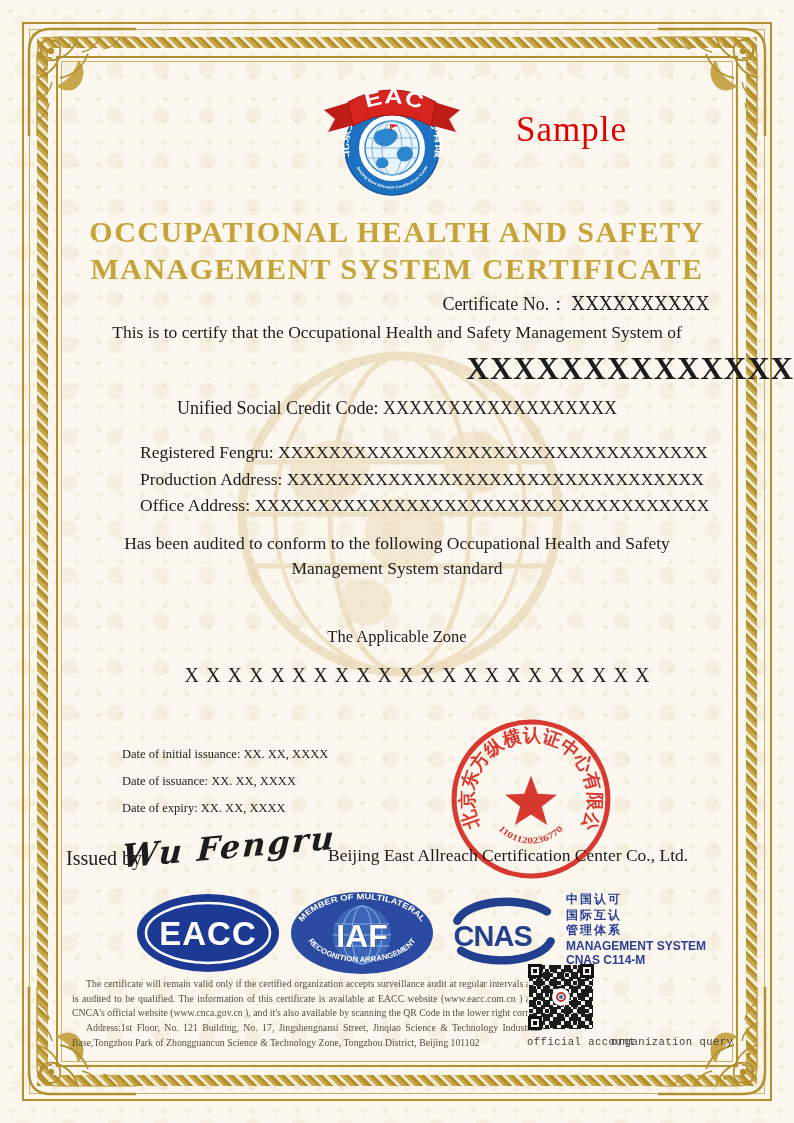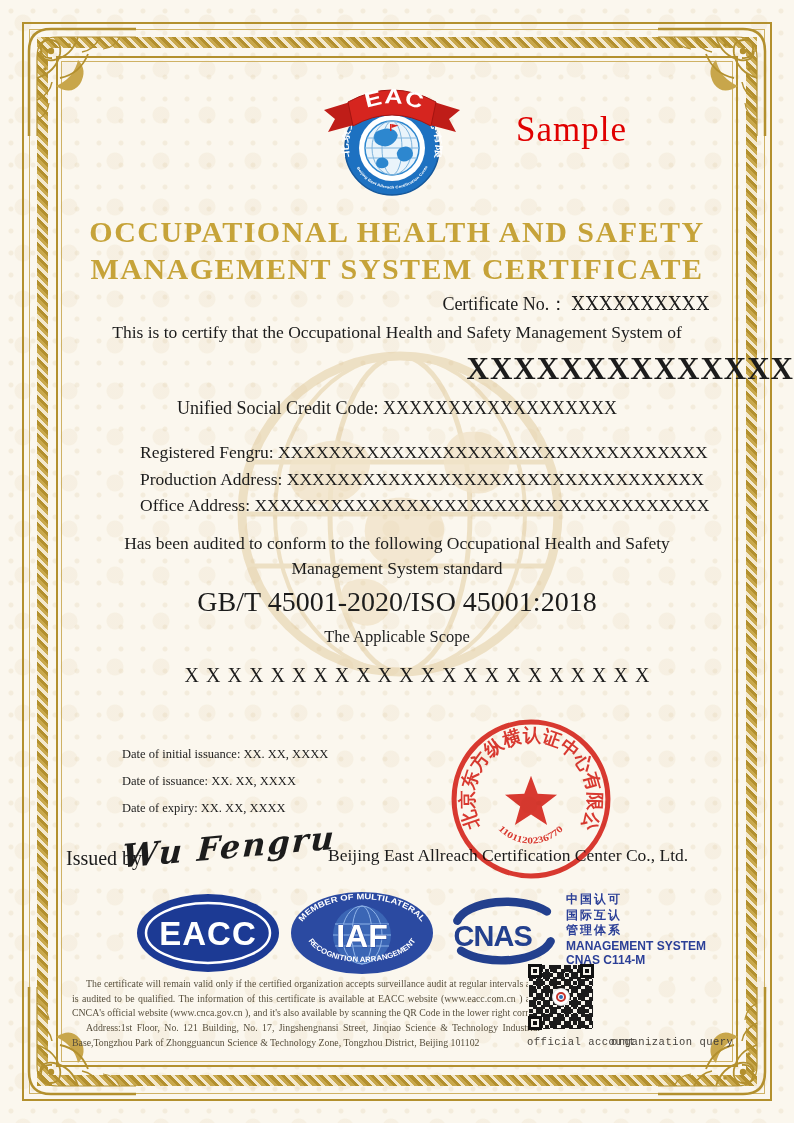--- a/index.html
+++ b/index.html
@@ -239,23 +239,22 @@
       <span>Office Address:</span>
       <span>XXXXXXXXXXXXXXXXXXXXXXXXXXXXXXXXXXXX</span>
     </div>
   </div>
 
   <div class="abs audit">
     <div>Has been audited to conform to the following Occupational Health and Safety</div>
     <div>Management System standard</div>
   </div>
 
-  <div class="abs standard">GB/T 45001-2020/ISO 45001:2018</div>
-
-  <div class="abs scopelbl">The Applicable Scope</div>
+
+  <div class="abs scopelbl">The Applicable Zone</div>
   <div class="abs scopeval">XXXXXXXXXXXXXXXXXXXXXX</div>
 
   <div class="abs dates">
     <div class="nowrap">
       <span>Date of initial issuance:</span>
       <span>XX. XX, XXXX</span>
     </div>
     <div class="nowrap">
       <span>Date of issuance:</span>
       <span>XX. XX, XXXX</span>

